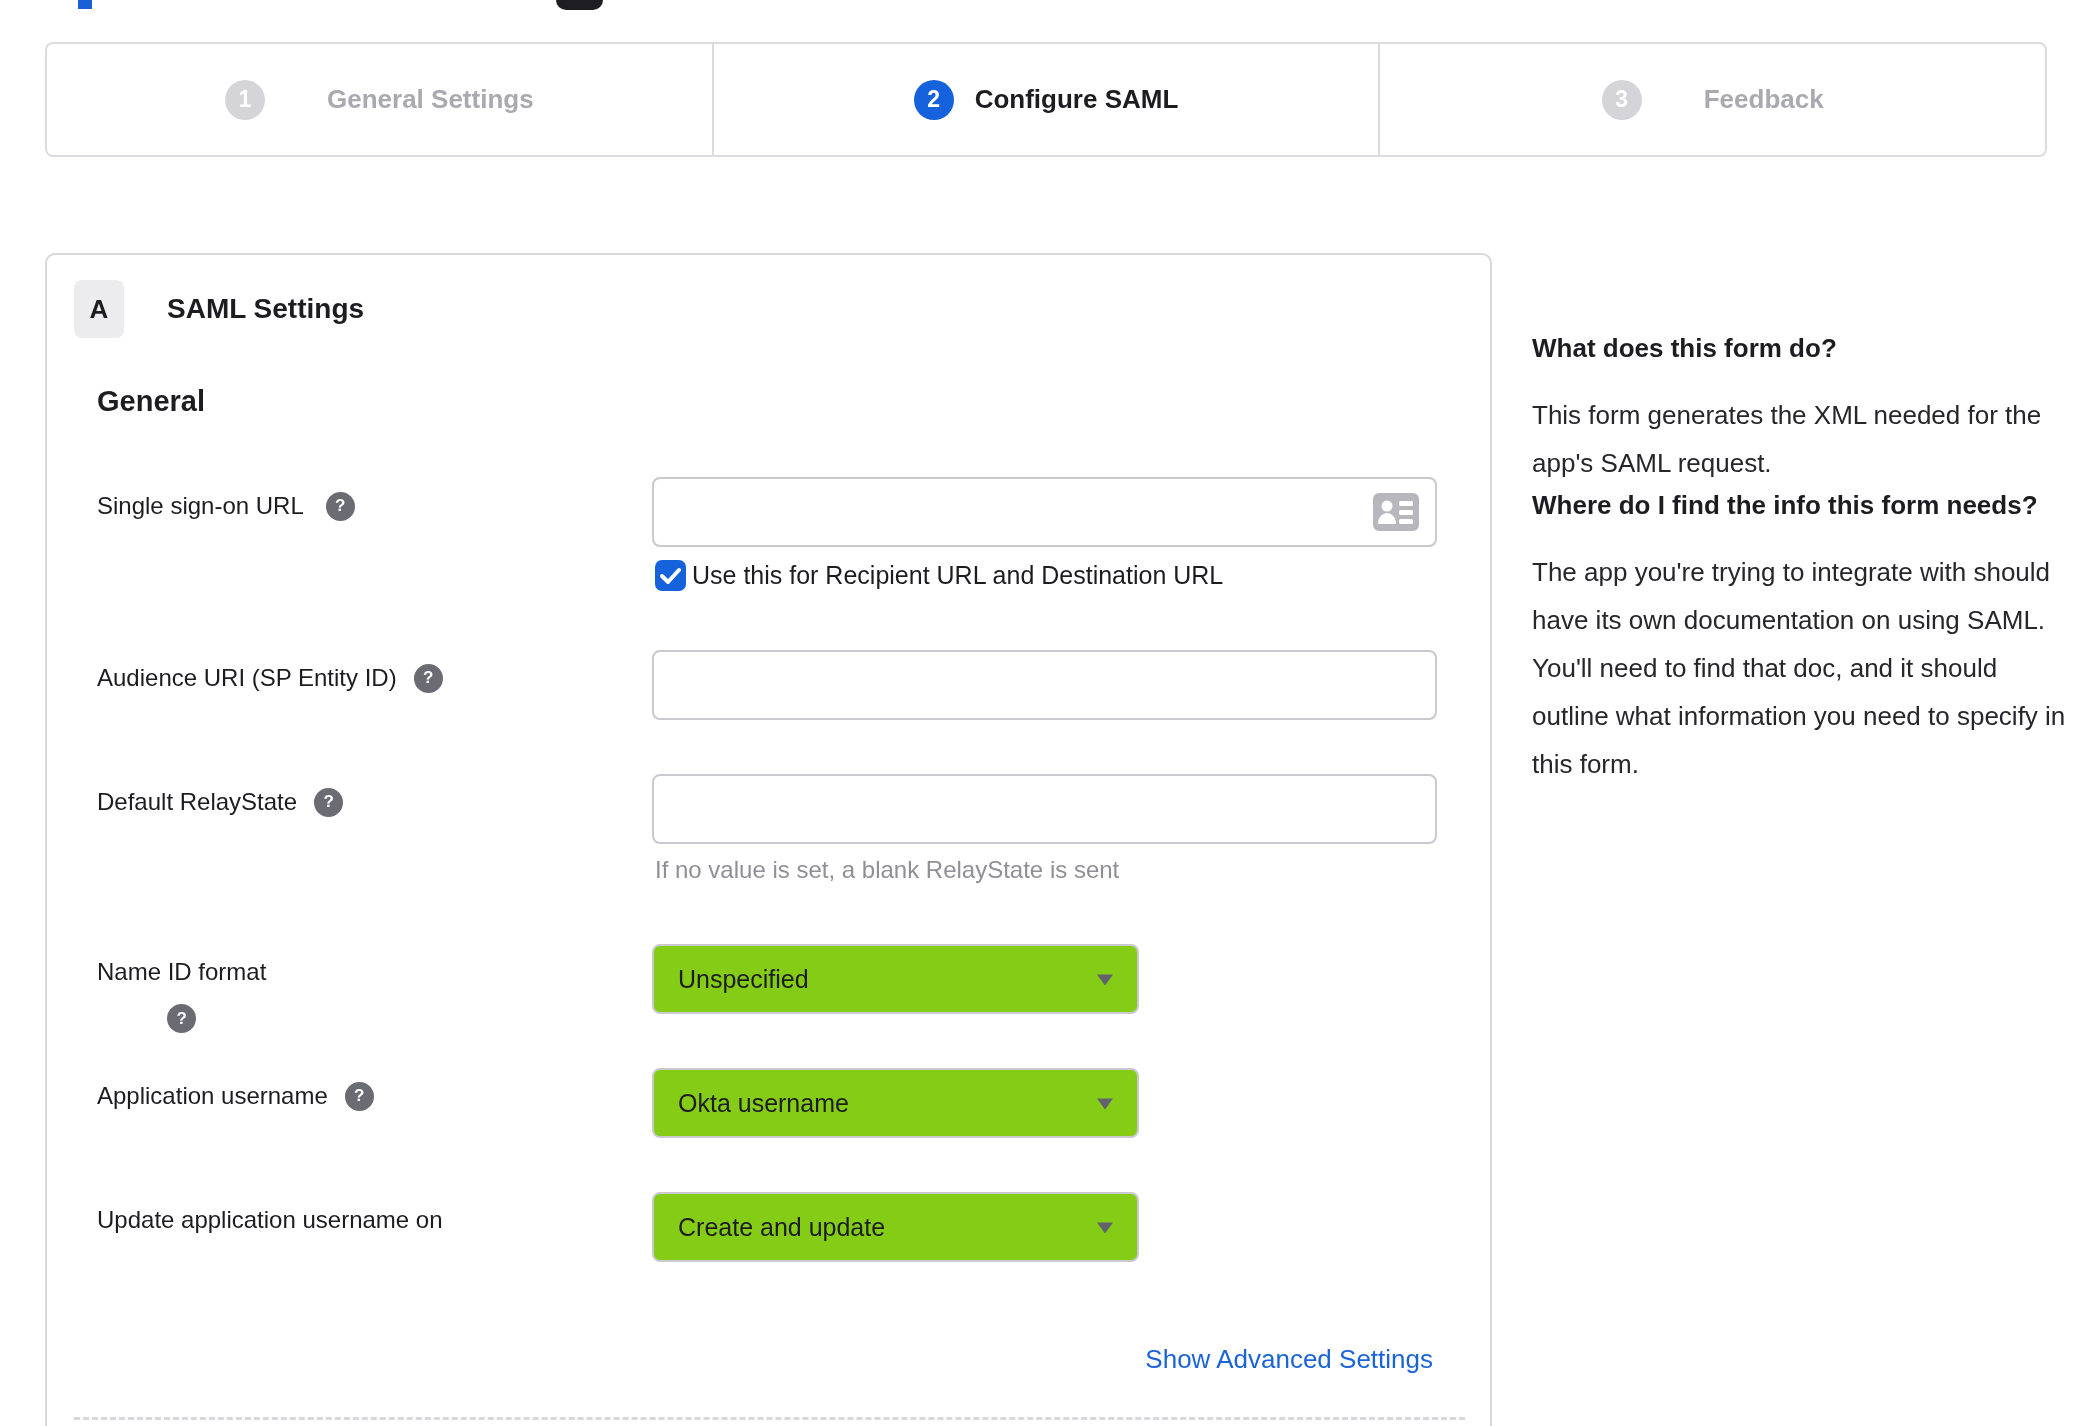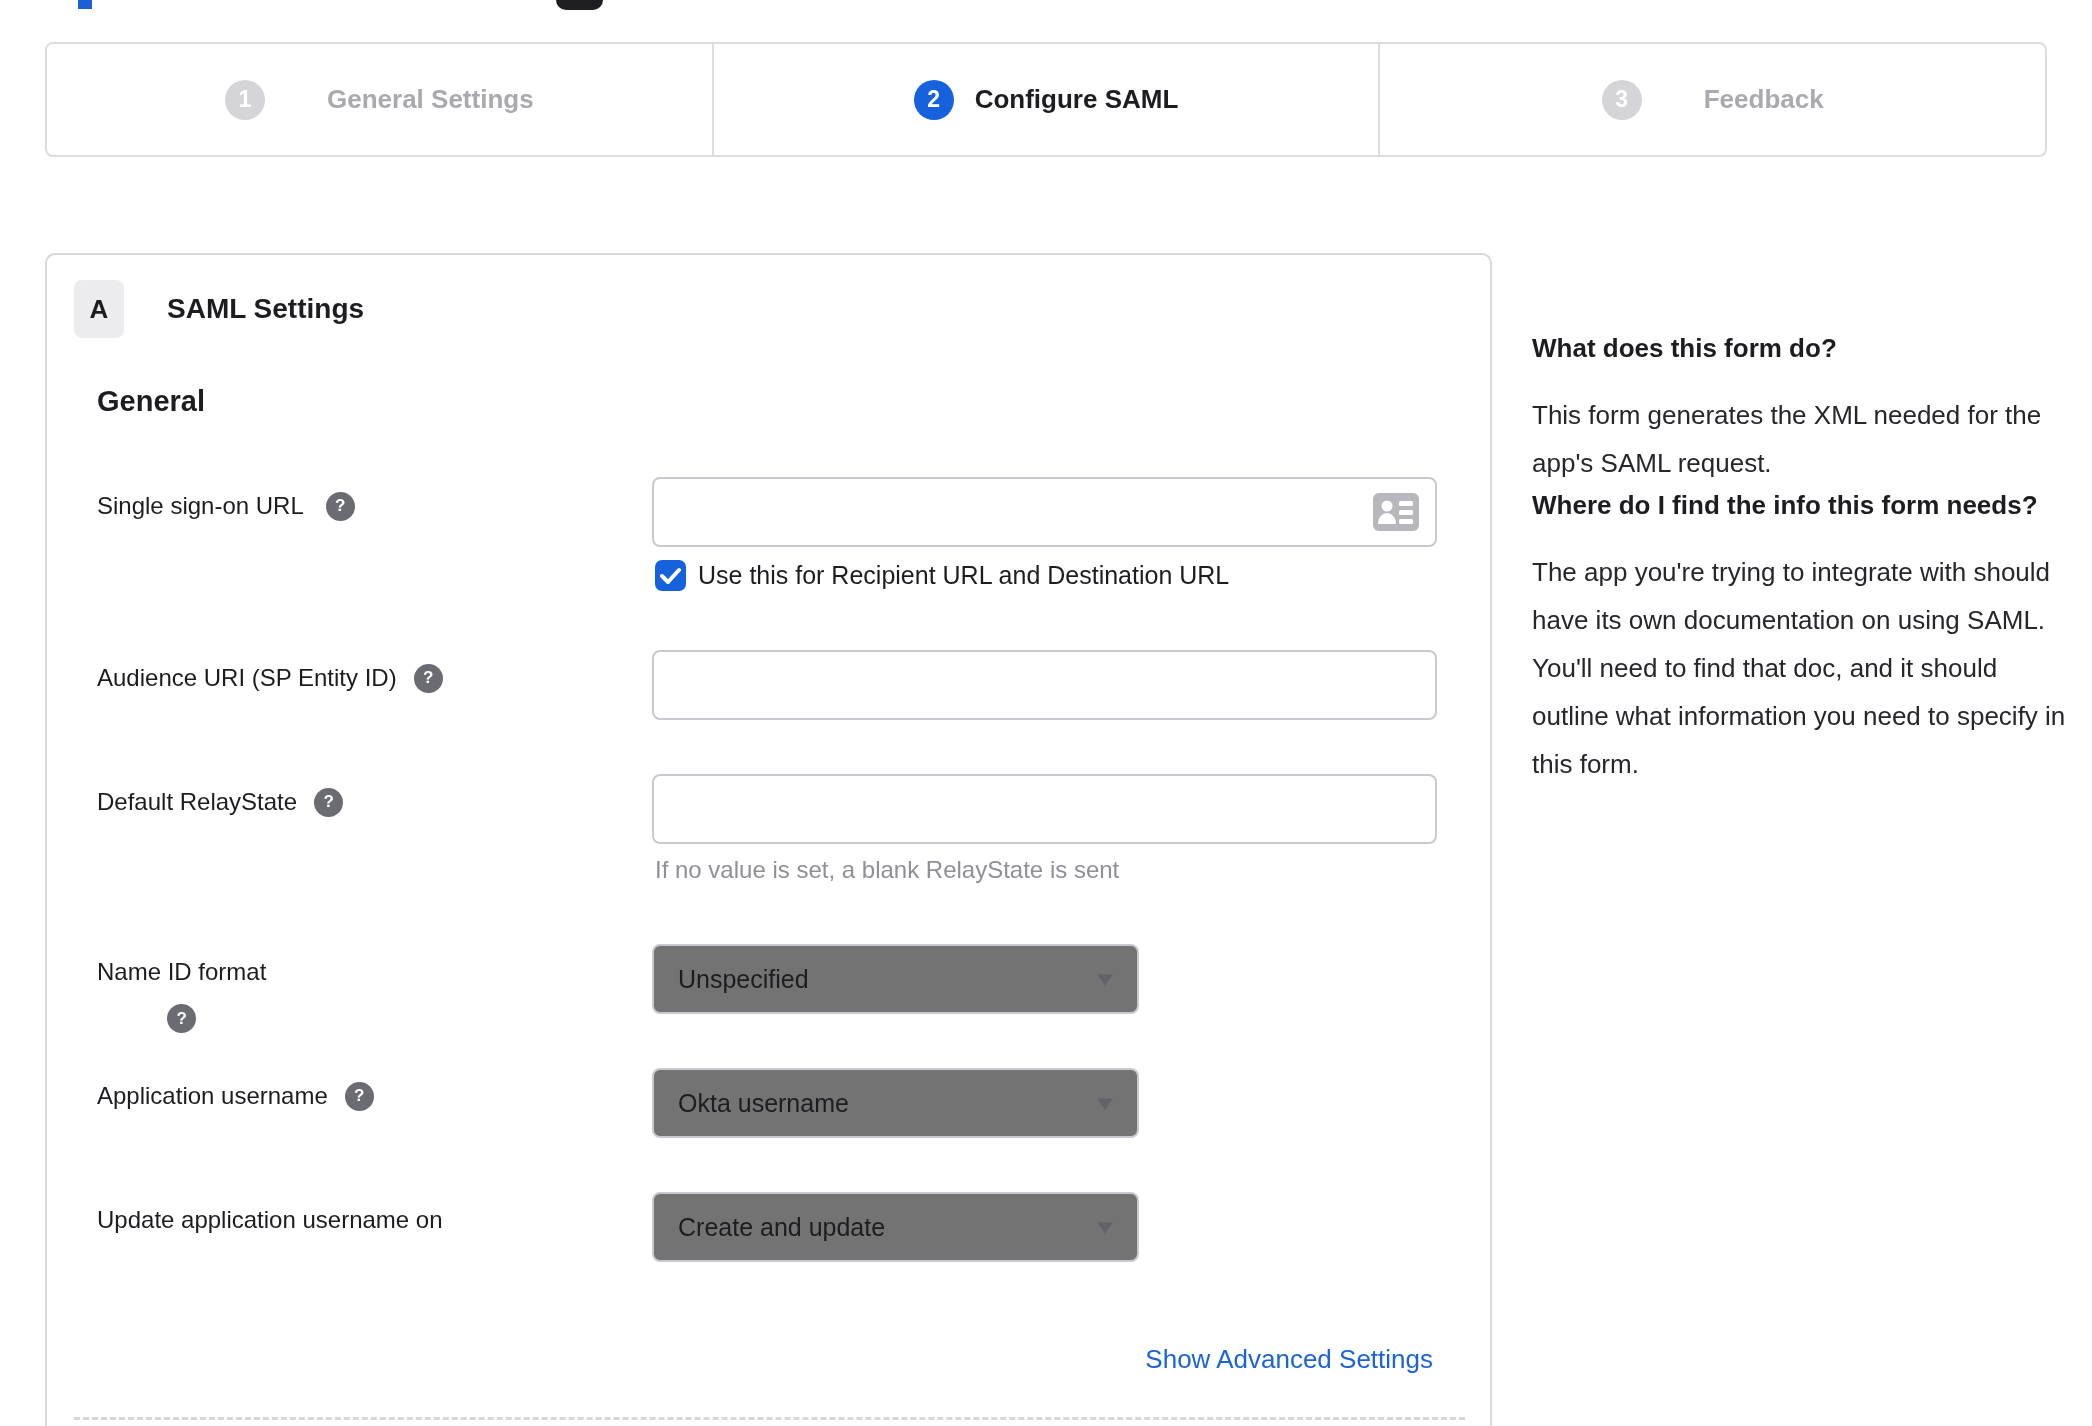--- a/index.html
+++ b/index.html
@@ -40,29 +40,29 @@
   .help { width:29px; height:29px; border-radius:50%; background:#6b6b74; color:#fff;
     font-size:17px; font-weight:700; display:inline-flex; align-items:center; justify-content:center;
     flex:0 0 auto; cursor:pointer; }
 
   .input-wrap { position:absolute; left:605px; width:785px; height:70px; }
   .text-input { width:100%; height:100%; border:2px solid #c9c9cf; border-radius:8px;
     font-size:25px; color:#1d1d21; padding:0 70px 0 22px; background:#fff; outline:none;
     font-family:"Liberation Sans", sans-serif; }
   .card-icon { position:absolute; right:18px; top:50%; transform:translateY(-50%); }
 
-  .checkbox-row { position:absolute; left:608px; top:305px; display:flex; align-items:center; gap:12px; cursor:pointer; }
+  .checkbox-row { position:absolute; left:608px; top:305px; display:flex; align-items:center; gap:6px; cursor:pointer; }
   .checkbox { width:31px; height:31px; border-radius:7px; background:#1662dd;
     display:flex; align-items:center; justify-content:center; flex:0 0 auto; }
   .checkbox-label { font-size:25px; color:#1d1d21; }
 
   .hint { position:absolute; left:608px; top:601px; font-size:24px; color:#8f8f97; }
 
   .select { position:absolute; left:605px; width:487px; height:70px; border:2px solid #c9c9cf;
-    border-radius:8px; background:#737373; display:flex; align-items:center;
+    border-radius:8px; background:#84cc16; display:flex; align-items:center;
     padding:0 54px 0 24px; font-size:25px; color:#1d1d21; cursor:pointer; }
   .caret { position:absolute; right:24px; top:50%; transform:translateY(-40%);
     width:0; height:0; border-left:8px solid transparent; border-right:8px solid transparent;
     border-top:11px solid #62626b; }
 
   .advanced-link { position:absolute; right:57px; top:1089px; font-size:26px; font-weight:500;
     color:#1b64d8; text-decoration:none; cursor:pointer;text-align:center; }
   .dashed { position:absolute; left:27px; right:25px; top:1162px; border-top:3px dashed #d8d8dc; }
 
   

